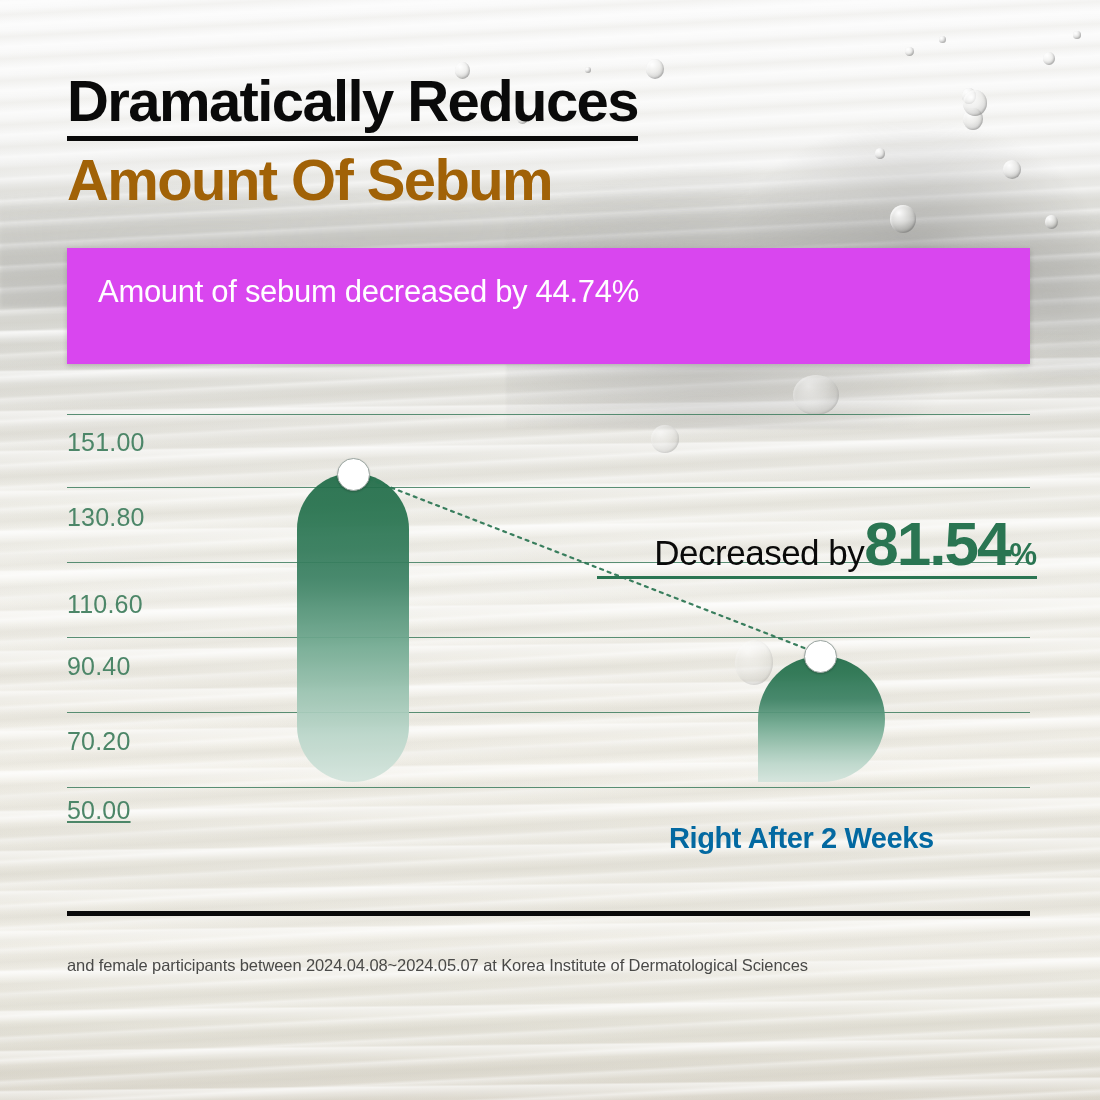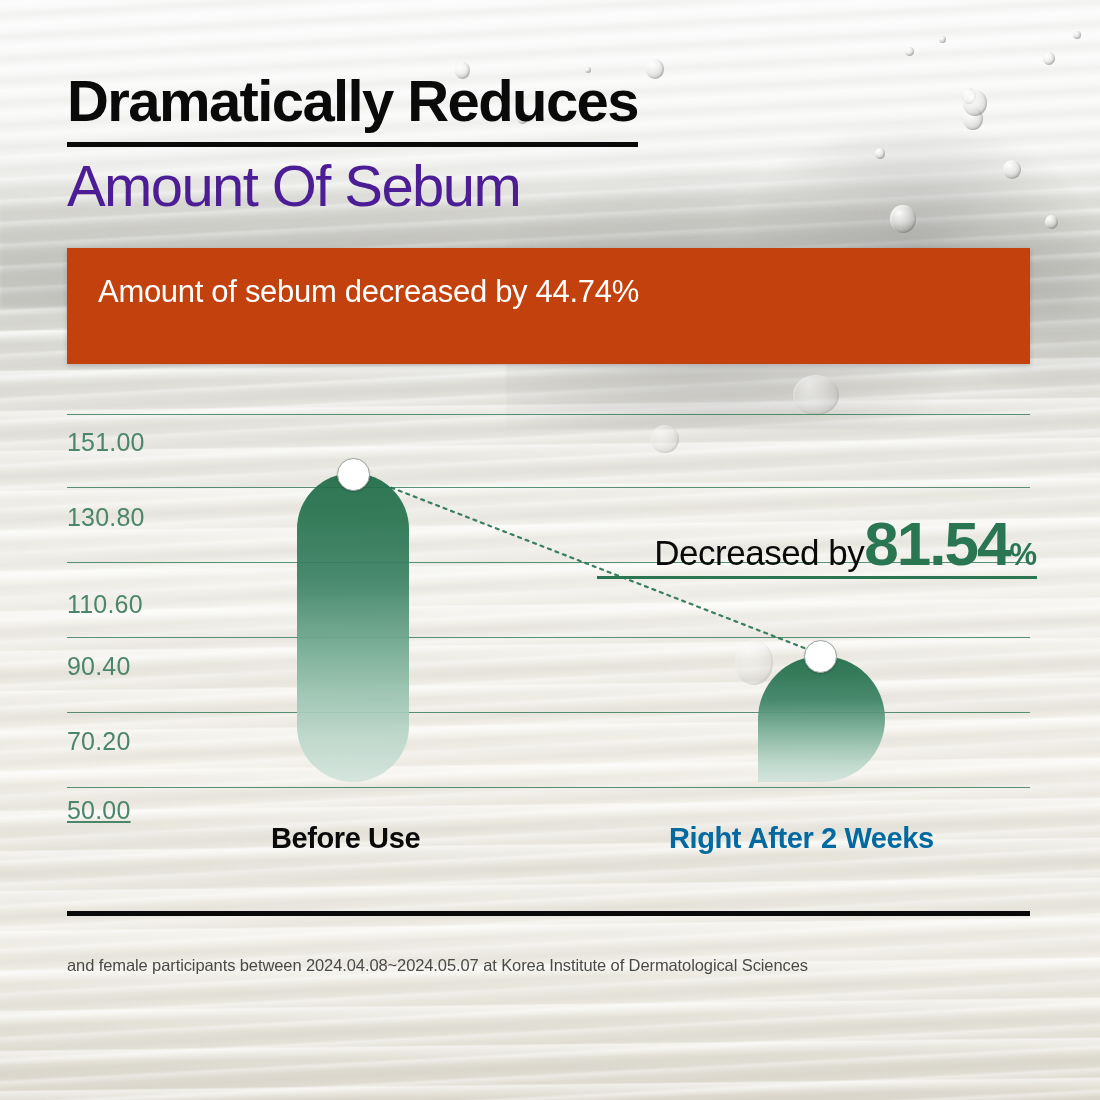--- a/index.html
+++ b/index.html
@@ -70,33 +70,33 @@
   .drop.s { background:radial-gradient(circle at 35% 30%, rgba(255,255,255,.9) 0%, rgba(185,185,183,.45) 60%, rgba(110,110,108,.35) 100%); }
 
   
   #page { position:absolute; inset:0; z-index:2; }
 
   
   .headline { position:absolute; left:67px; top:72px; width:960px; }
   .hl1 {
     font-size:58px; font-weight:700; color:#0a0a0a;
     letter-spacing:-1.6px; line-height:1.0;
-    display:inline-block; padding-bottom:12px;
+    display:inline-block; padding-bottom:6px;
     border-bottom:5px solid #0a0a0a;
   }
   .hl2 {
-    font-size:58px; font-weight:400; color:#4c1d95;
+    font-size:58px; font-weight:700; color:#a16207;
     letter-spacing:-1.6px; line-height:1.02;
     margin-top:9px;
   }
 
   
   .banner {
     position:absolute; left:67px; top:248px; width:963px; height:116px;
-    background:#c2410c; padding:22px 0 0 31px;
+    background:#d946ef; padding:22px 0 0 31px;
     box-shadow:0 2px 5px rgba(0,0,0,.18);
   }
   .banner-line {
     color:#ffffff; font-size:31px; font-weight:400;
     letter-spacing:-0.3px; line-height:1.45;
   }
 
   
   .chart { position:absolute; left:0; top:0; width:1100px; height:800px; }
 
@@ -219,21 +219,20 @@
 
     <div class="marker" id="marker-before"></div>
     <div class="marker" id="marker-after"></div>
 
     <div class="annotation">
       <span class="ann-text">Decreased by</span>
       <span class="ann-num">81.54</span>
       <span class="ann-pct">%</span>
     </div>
 
-    <div class="xlabel" id="xlabel-before">Before Use</div>
     <div class="xlabel" id="xlabel-after">Right After 2 Weeks</div>
   </div>
 
   <div class="rule"></div>
 
   <div class="footnote">
     <div>and female participants between 2024.04.08~2024.05.07 at Korea Institute of Dermatological Sciences</div>
   </div>
 
 </div>

